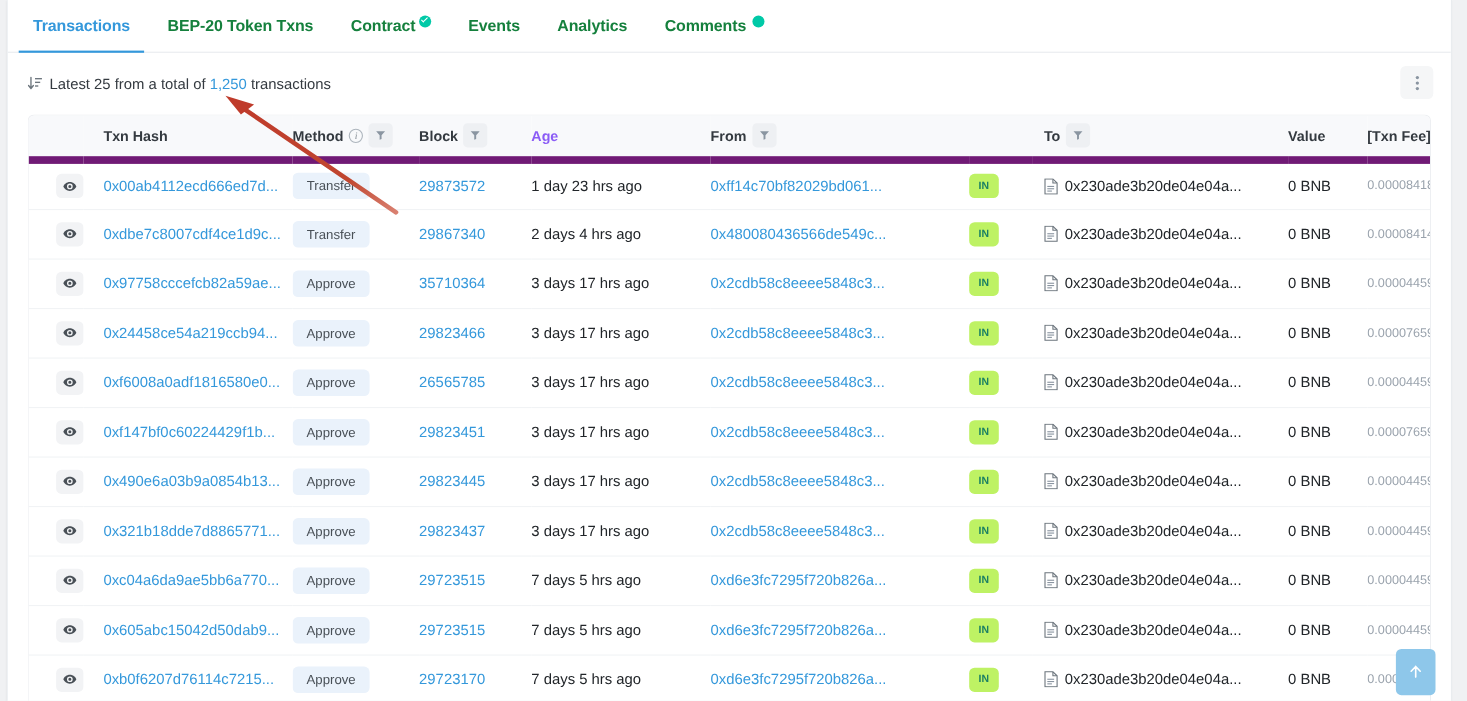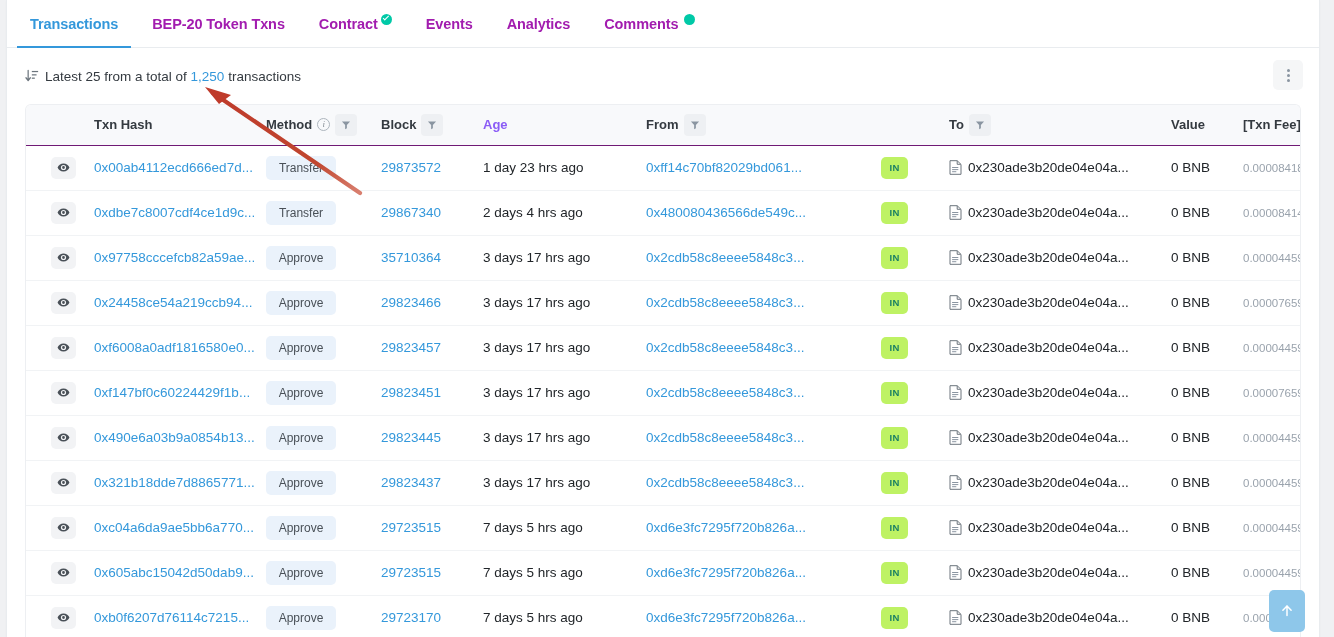--- a/index.html
+++ b/index.html
@@ -39,21 +39,21 @@
     display: flex;
     align-items: stretch;
   }
   .tab {
     position: relative;
     display: flex;
     align-items: center;
     padding: 0 17px;
     font-size: 14.5px;
     font-weight: bold;
-    color: #a21caf;
+    color: #15803d;
     cursor: pointer;
     white-space: nowrap;
     letter-spacing: -0.1px;
   }
   .tab.active { color: #3498db; }
   .tab.active::after {
     content: "";
     position: absolute;
     left: 4px; right: 4px; bottom: -1px;
     height: 2.5px;
@@ -132,21 +132,21 @@
   table { width: 100%; border-collapse: collapse; table-layout: fixed; }
   thead tr { background: #f8f9fb; height: 40px; }
   thead th {
     text-align: right;
     font-size: 13px;
     font-weight: bold;
     color: #343a40;
     padding: 0;
     vertical-align: middle;
     white-space: nowrap;
-    border-bottom: 1px solid #701a75;
+    border-bottom: 7px solid #701a75;
   }
   thead th.sorted { color: #8b5cf6; }
   .th-inner { display: flex; align-items: center; gap: 5px; }
   .info-ico {
     display: inline-flex;
     align-items: center; justify-content: center;
     width: 13px; height: 13px;
     border: 1px solid #adb5bd;
     border-radius: 50%;
     font-size: 9px;
@@ -510,21 +510,21 @@
             <tr>
               <td>
                 <div class="eye-btn">
                   <svg viewBox="0 0 16 16" aria-hidden="true">
                     <path d="M8 3C4.4 3 1.6 5.6 .7 8c.9 2.4 3.7 5 7.3 5s6.4-2.6 7.3-5C14.4 5.6 11.6 3 8 3zm0 8.2A3.2 3.2 0 1 1 8 4.8a3.2 3.2 0 0 1 0 6.4zm0-1.5a1.7 1.7 0 1 0 0-3.4 1.7 1.7 0 0 0 0 3.4z"></path>
                   </svg>
                 </div>
               </td>
               <td style="padding-left: 18px;"><a class="lnk">0xf6008a0adf1816580e0...</a></td>
               <td><span class="method-pill">Approve</span></td>
-              <td><a class="lnk">29823457</a></td>
+              <td><a class="lnk">26565785</a></td>
               <td>3 days 17 hrs ago</td>
               <td><a class="lnk">0x2cdb58c8eeee5848c3...</a></td>
               <td><span class="in-pill">IN</span></td>
               <td style="padding-left: 10px;">
                 <div class="to-cell">
                   <span class="doc-ico"><svg viewBox="0 0 13 15" aria-hidden="true">
                       <path d="M1 .7h7.2L12 4.4v9.9H1z" fill="#ffffff" stroke="#6c757d" stroke-width="1"></path>
                       <path d="M8.2 .9v3.4H11.7" fill="none" stroke="#6c757d" stroke-width="1"></path>
                       <rect x="3.1" y="7.0" width="6.2" height="1" fill="#8a95a1"></rect>
                       <rect x="3.1" y="9.1" width="6.2" height="1" fill="#8a95a1"></rect>

